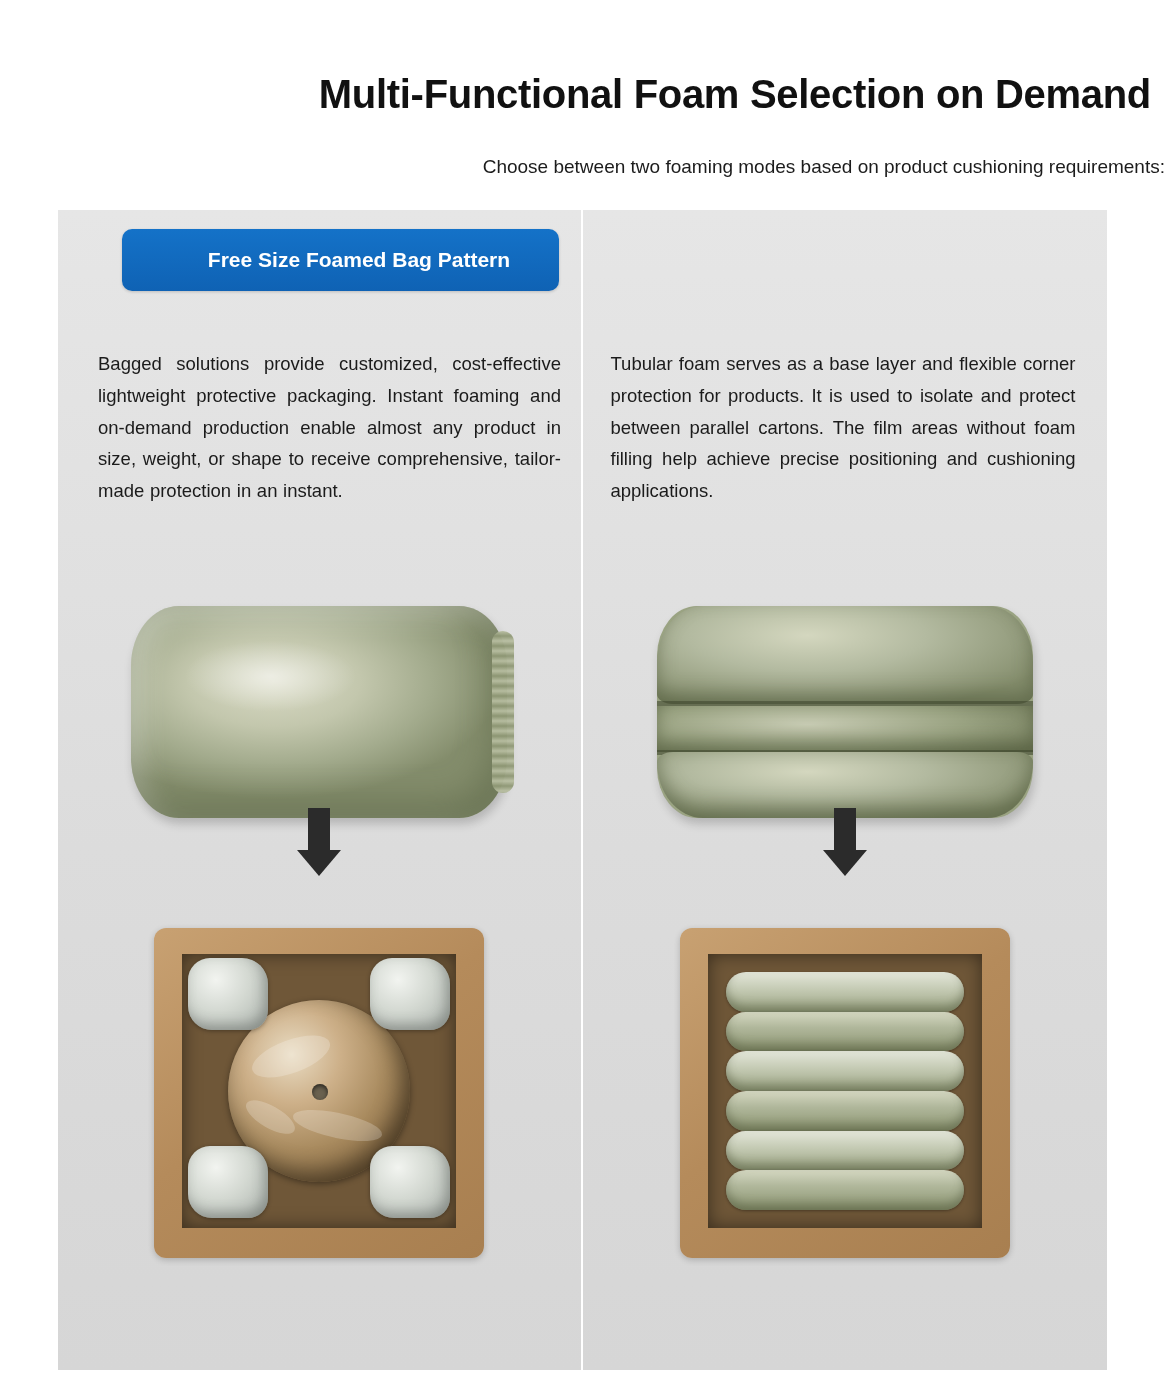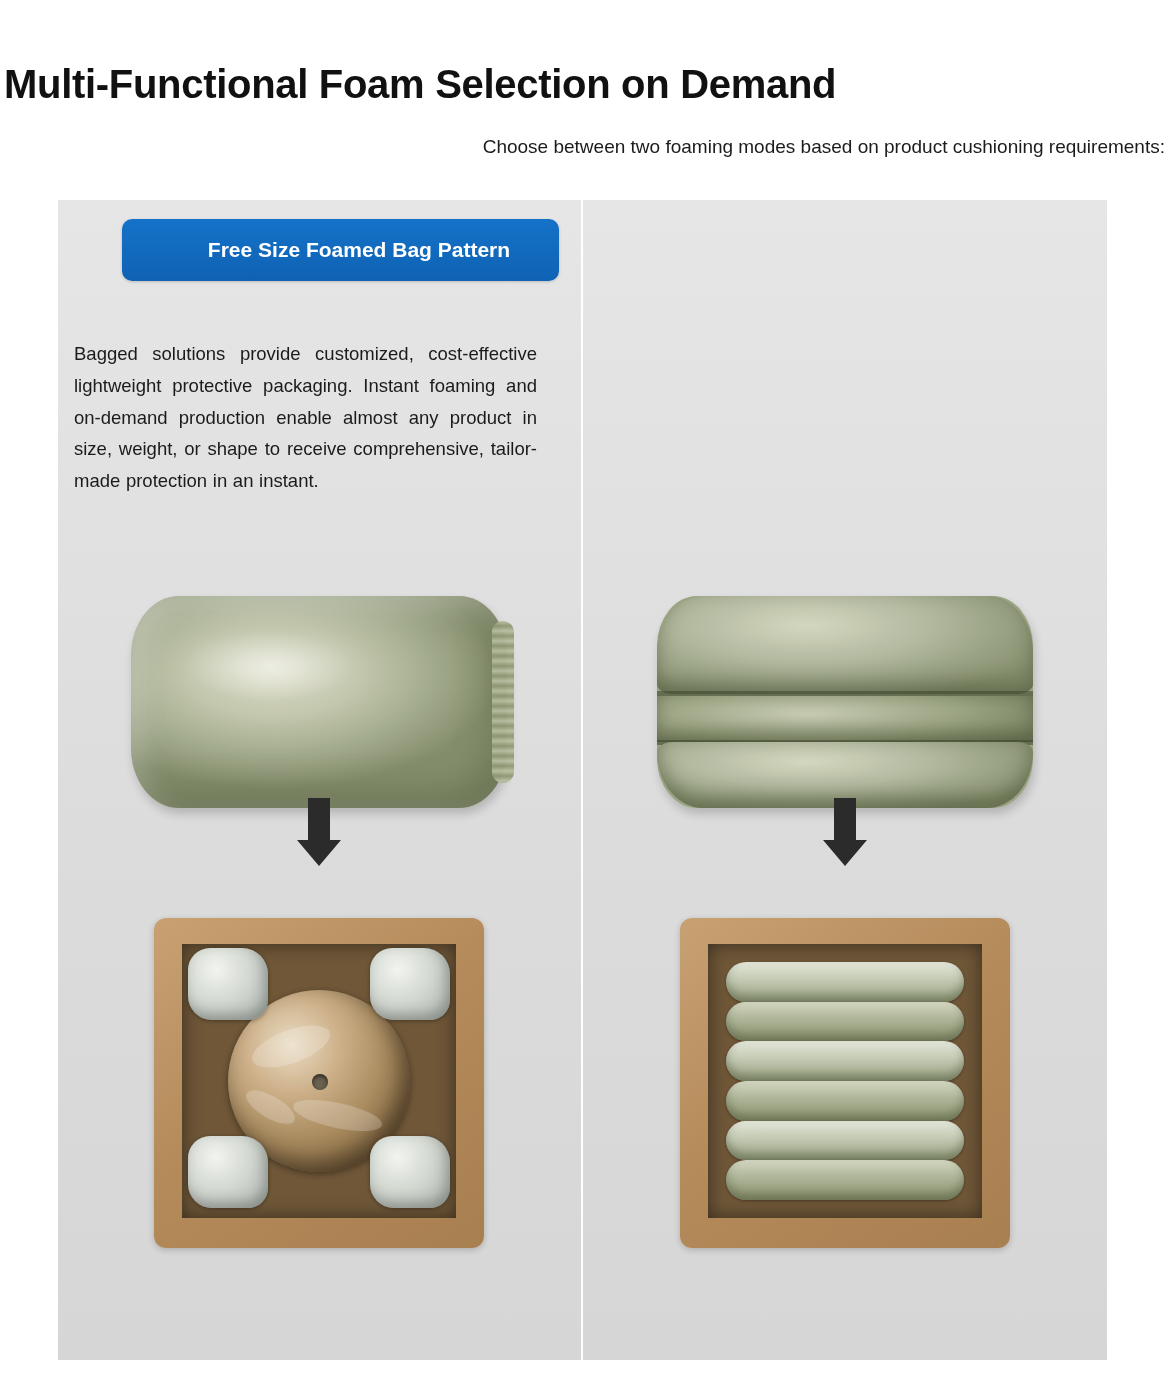--- a/index.html
+++ b/index.html
@@ -14,26 +14,26 @@
     color: #1a1a1a;
     overflow: hidden;
   }
   .page {
     position: relative;
     width: 1165px;
     height: 1398px;
     background: #ffffff;
   }
   .page-title {
-    text-align: left;
+    text-align: right;
     font-size: 40px;
     font-weight: bold;
     letter-spacing: -0.3px;
     color: #111111;
-    margin: 4px;
+    margin: 14px;
     padding-top: 58px;
     line-height: 1.1;
   }
   .page-subtitle {
     text-align: right;
     font-size: 19px;
     color: #1c1c1c;
     margin: 0;
     padding-top: 26px;
     line-height: 1.2;
@@ -82,21 +82,21 @@
   .body-text {
     position: absolute;
     top: 138px;
     font-size: 18.5px;
     line-height: 1.72;
     text-align: justify;
     color: #1b1b1b;
     word-spacing: 0.5px;
   }
   .panel.left .body-text {
-    left: 16px;
+    left: 40px;
     width: 463px;
   }
   .panel.right .body-text {
     left: 28px;
     width: 465px;
   }
 
   
   .illus-top {
     position: absolute;
@@ -310,20 +310,21 @@
           </div>
           <div class="cbag tl"></div>
           <div class="cbag tr"></div>
           <div class="cbag bl"></div>
           <div class="cbag br"></div>
         </div>
       </div>
     </div>
 
     <div class="panel right">
+      <div class="body-text">Tubular foam serves as a base layer and flexible corner protection for products. It is used to isolate and protect between parallel cartons. The film areas without foam filling help achieve precise positioning and cushioning applications.</div>
 
       <div class="illus-top">
         <div class="pillow-wrap">
           <div class="tube-pillow">
             <div class="tube t1"></div>
             <div class="tube-seam" style="top:45%"></div>
             <div class="tube t2"></div>
             <div class="tube-seam" style="top:68%"></div>
             <div class="tube t3"></div>
           </div>

